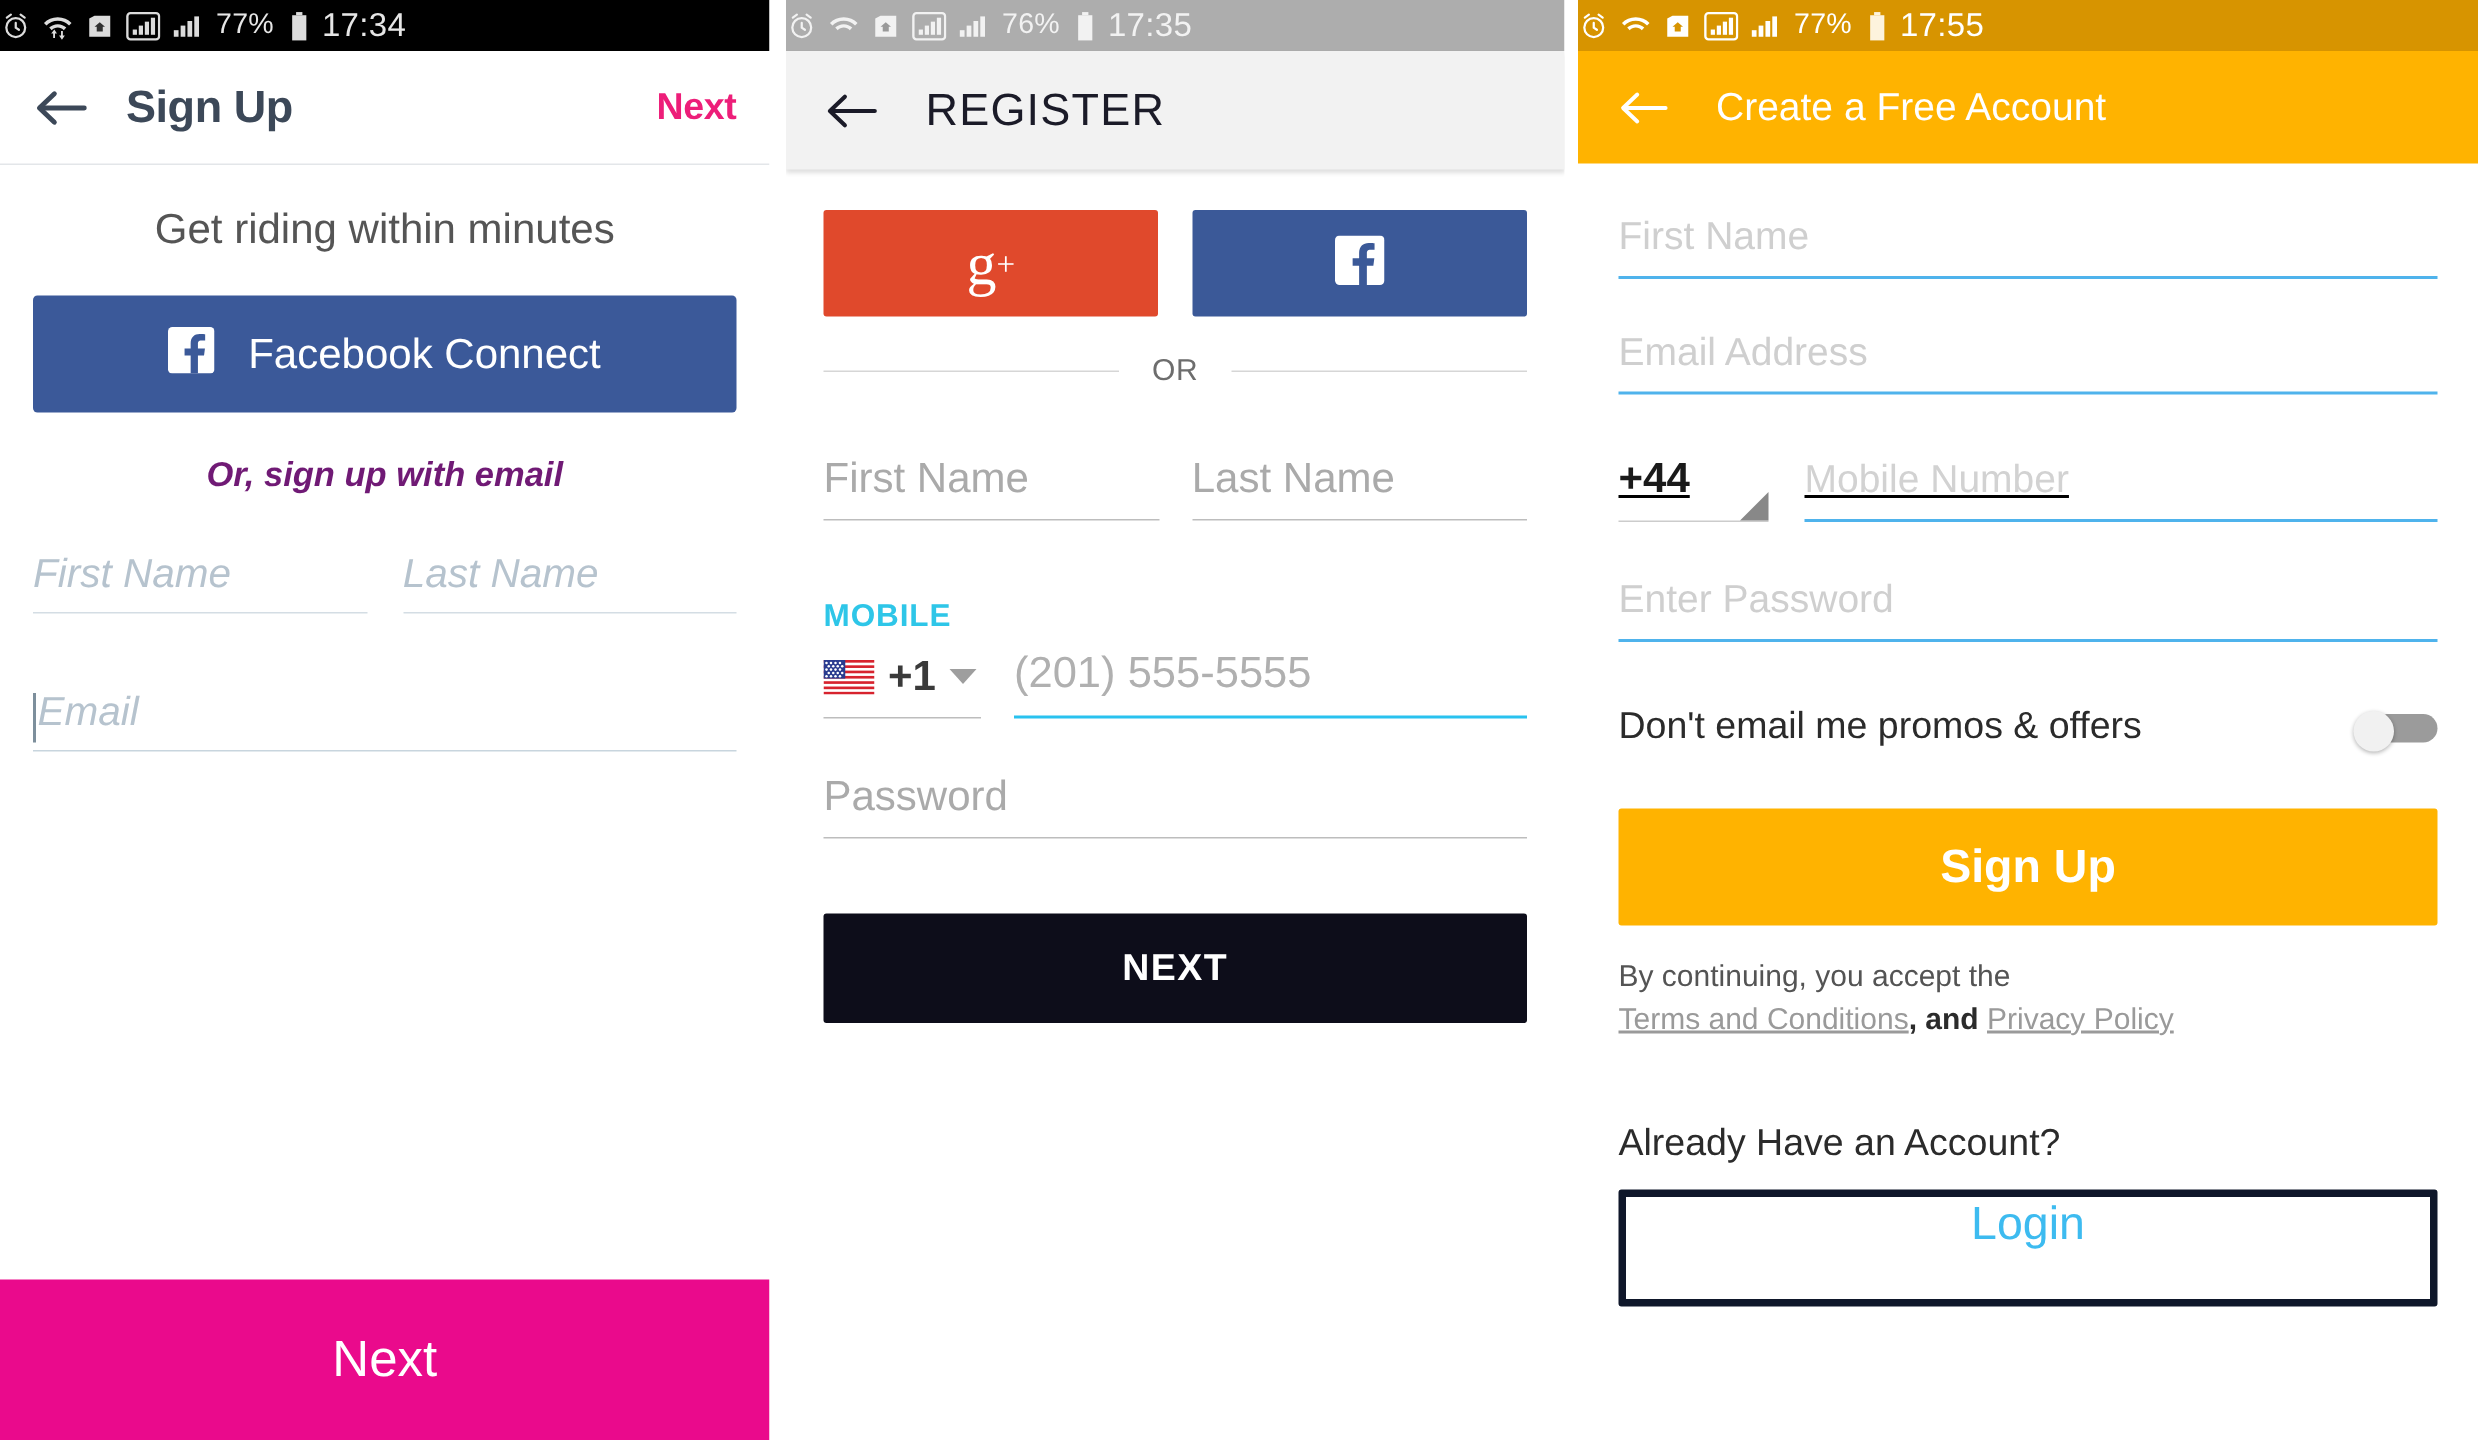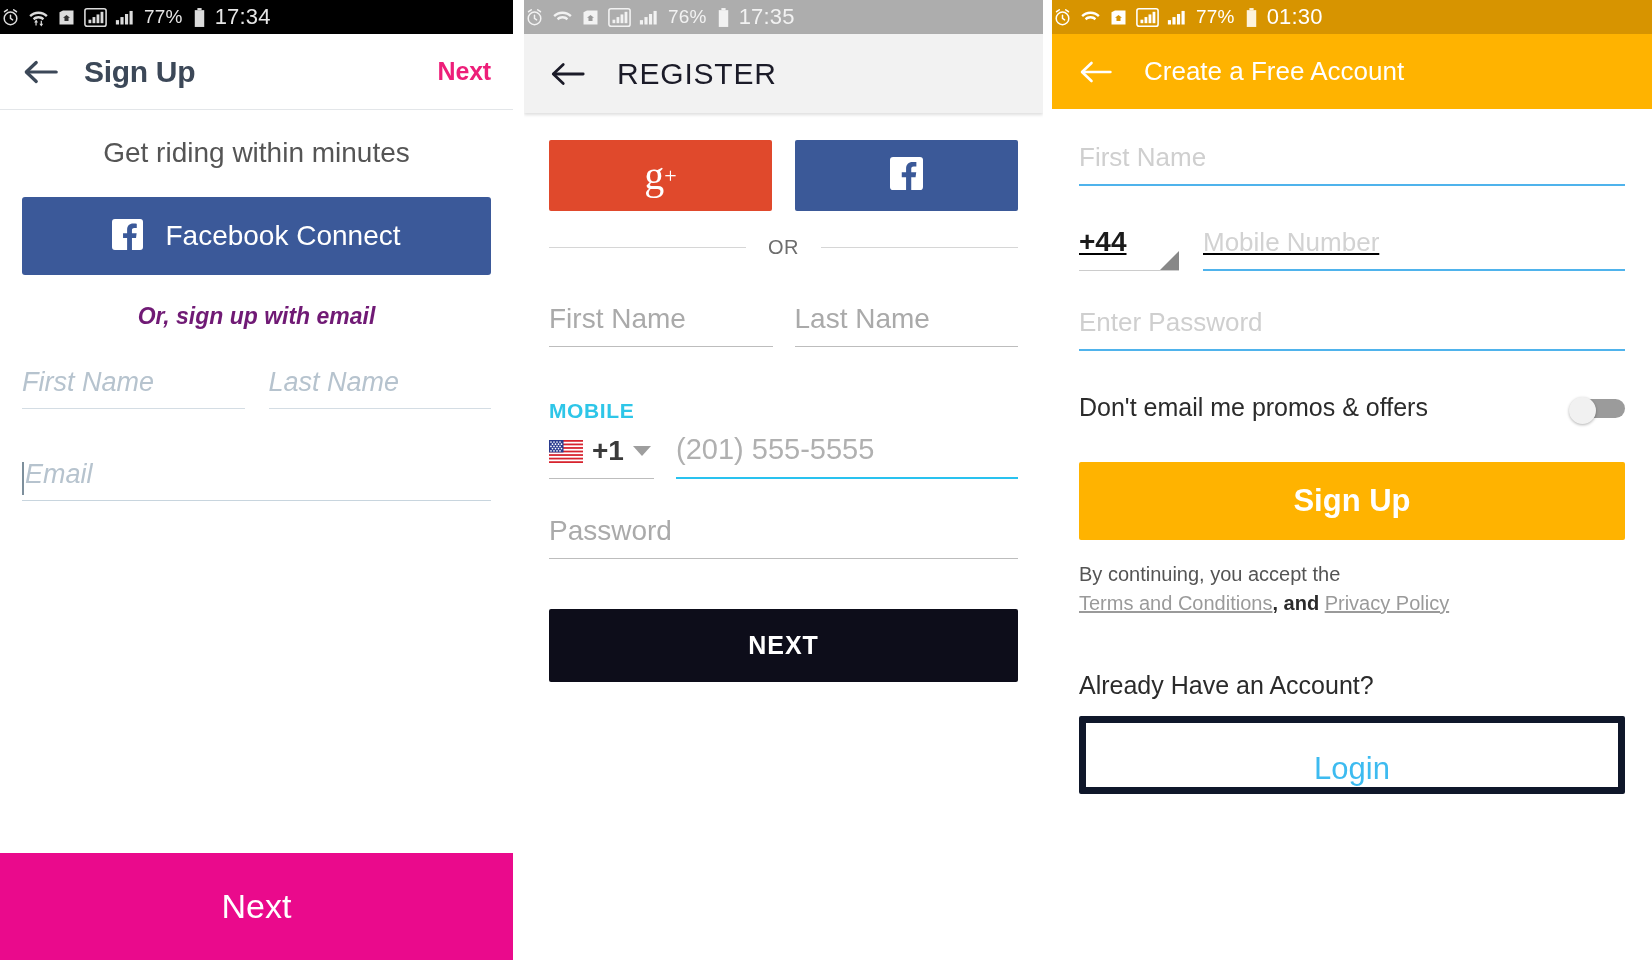--- a/index.html
+++ b/index.html
@@ -140,22 +140,22 @@
   .switch .thumb { position:absolute; left:0; top:0; width: 27px; height: 27px;
                    border-radius:50%; background:#f1f1f1; box-shadow: 0 1px 3px rgba(0,0,0,.3); }
   .p3-signup { margin-top: 40px; height: 78px; background:#ffb300; border-radius:2px;
                display:flex;align-items:center;justify-content:center;cursor:pointer; }
   .p3-signup .lbl { color:#fff; font-size: 31px; font-weight: bold; }
   .p3-terms { margin-top: 20px; font-size: 20px; color:#545454;
               line-height: 1.45; }
   .p3-terms a { color:#9a9a9a; text-decoration: underline; }
   .p3-terms .bold { color:#2b2b2b; font-weight: bold; }
   .p3-have { margin-top: 53px; font-size: 25px; color:#2b2b2b; }
-  .p3-login { margin-top: 16px; height: 78px; border:7px solid #0f172a; border-radius:2px;
-              display:flex;align-items:flex-end;justify-content:center;cursor:pointer;background:#fff;}
+  .p3-login { margin-top: 16px; height: 78px; border:5px solid #0f172a; border-radius:2px;
+              display:flex;align-items:flex-start;justify-content:center;cursor:pointer;background:#fff;}
   .p3-login .lbl { color:#3dbbf0; font-size: 31px; font-weight: 400; }
 
   .flag { width: 34px; height: 23px; display:block; }
   .arrow-svg { display:block; }
 </style>
 </head>
 <body>
 
 <div class="canvas">
 
@@ -457,21 +457,21 @@
               <rect x="12.4" y="8" width="3.6" height="12"></rect>
               <rect x="17.6" y="4.5" width="3.6" height="15.5"></rect>
             </g>
           </svg>
         <span class="sb-pct">77%</span>
         <svg width="13" height="21" viewBox="0 0 14 24">
             <rect x="4.6" y="1.2" width="4.8" height="2.4" fill="#fdf3dd"></rect>
             <rect x="1.6" y="3.6" width="10.8" height="19.2" fill="#fdf3dd"></rect>
           </svg>
       </span>
-      <span class="sb-time">01:30</span>
+      <span class="sb-time">17:55</span>
     </div>
 
     <div class="appbar" id="bar-3">
       <span class="back">
         <svg class="arrow-svg" width="36" height="28" viewBox="0 0 40 30">
             <g stroke="#ffffff" stroke-width="2.9" fill="none" stroke-linecap="round" stroke-linejoin="round">
               <path d="M36 15H5"></path>
               <path d="M15 5L4.5 15 15 25"></path>
             </g>
           </svg>
@@ -479,20 +479,24 @@
       <span class="title">Create a Free Account</span>
     </div>
 
     <div class="p3-body">
 
       <div class="p3-field">
         <span class="p3-ph">First Name</span>
         <div class="p3-rule"></div>
       </div>
 
+      <div class="p3-field">
+        <span class="p3-ph">Email Address</span>
+        <div class="p3-rule"></div>
+      </div>
 
       <div class="p3-mob-row">
         <div class="p3-cc">
           <span class="code">+44</span>
           <div class="p3-cc-rule"></div>
           <span class="p3-cc-tri"></span>
         </div>
         <div class="p3-phone">
           <span class="p3-ph">Mobile Number</span>
           <div class="p3-rule"></div>

